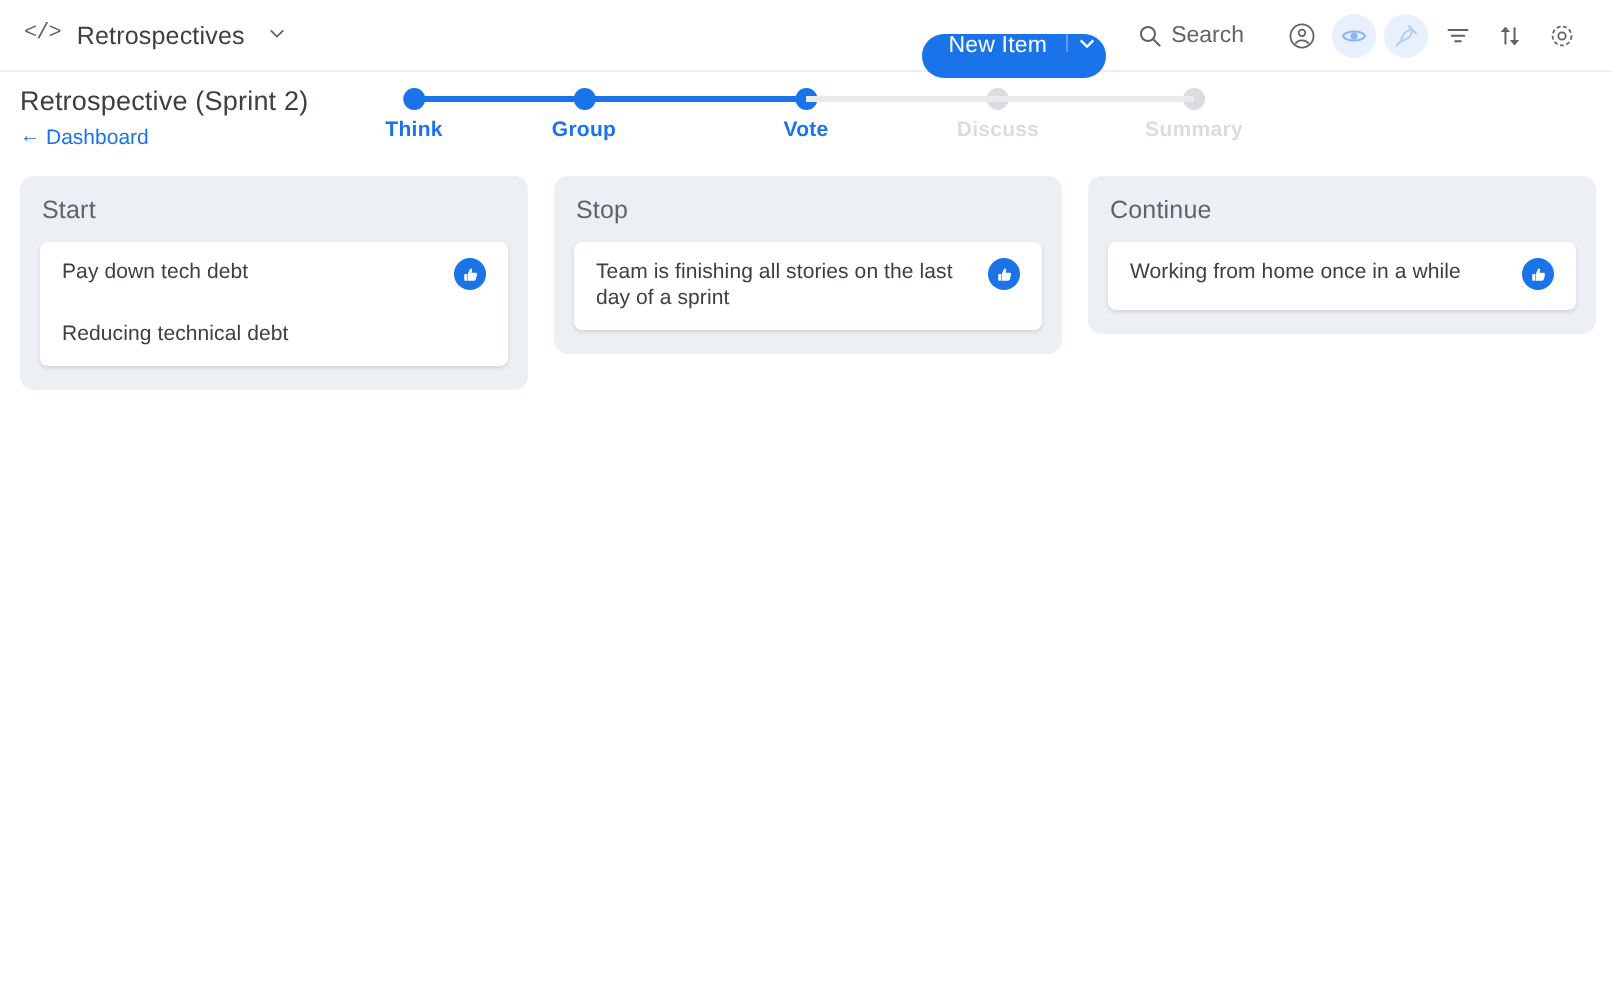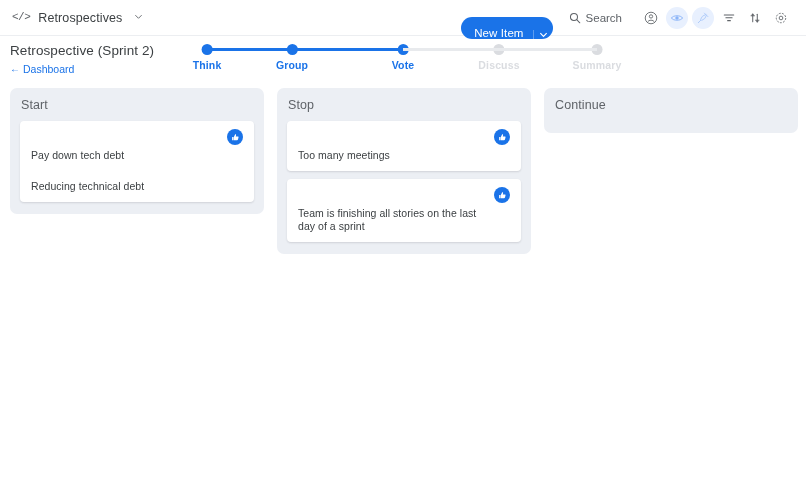--- a/index.html
+++ b/index.html
@@ -35,21 +35,21 @@
     width: 9px; height: 9px; margin-left: 4px; position: relative; top: -1px;
   }
   .chev-small svg { display:block; }
 
   .topbar-right {
     margin-left: auto;
     display: flex; align-items: center; gap: 0;
   }
 
   .new-item-btn {
-    display: flex; align-items: flex-end;
+    display: flex; align-items: flex-start;
     background: #1a73e8;
     color: #fff;
     border-radius: 13px;
     height: 22px;
     font-size: 11.5px;
     cursor: pointer;
     overflow: hidden;
     margin-right: 14px;
     margin-top: 20px;
   }
@@ -168,21 +168,20 @@
     gap: 8px;
     cursor: pointer;
   }
   .card:last-child { margin-bottom: 0; }
   .card-body { flex: 1 1 auto; min-width: 0; }
   .card-line {
     font-size: 10.5px;
     color: #3c4043;
     line-height: 1.25;
     letter-spacing: .05px;
-    margin-top: 19px;
   }
   .card-line + .card-line { margin-top: 18px; }
   .vote-btn {
     flex: 0 0 auto;
     width: 16px; height: 16px;
     border-radius: 50%;
     background: #1a73e8;
     display: flex; align-items: center; justify-content: center;
     cursor: pointer;
     position: relative; top: -1px;
@@ -329,37 +328,37 @@
             <path d="M5.1 7.1 L7.4 2.3 C8.6 2.0 9.3 2.9 9.0 4.0 L8.5 6.0 L12.2 6.0 C13.1 6.0 13.6 6.8 13.4 7.6 L12.4 11.6 C12.2 12.5 11.5 13.0 10.7 13.0 L5.1 13.0 Z" fill="#ffffff"></path>
             <rect x="2.0" y="7.0" width="2.6" height="6.0" rx="0.6" fill="#ffffff"></rect>
           </svg>
         </div>
       </div>
     </div>
     <div class="column">
       <div class="column-title">Stop</div>
       <div class="card">
         <div class="card-body">
-          <div class="card-line">Too many meetings</div>
+          <div class="card-line">Team is finishing all stories on the last day of a sprint</div>
         </div>
         <div class="vote-btn">
           <svg width="9" height="9" viewBox="0 0 16 16">
             <path d="M5.1 7.1 L7.4 2.3 C8.6 2.0 9.3 2.9 9.0 4.0 L8.5 6.0 L12.2 6.0 C13.1 6.0 13.6 6.8 13.4 7.6 L12.4 11.6 C12.2 12.5 11.5 13.0 10.7 13.0 L5.1 13.0 Z" fill="#ffffff"></path>
             <rect x="2.0" y="7.0" width="2.6" height="6.0" rx="0.6" fill="#ffffff"></rect>
           </svg>
         </div>
       </div>
+    </div>
+    <div class="column">
+      <div class="column-title">Continue</div>
       <div class="card">
         <div class="card-body">
-          <div class="card-line">Team is finishing all stories on the last day of a sprint</div>
+          <div class="card-line">Working from home once in a while</div>
         </div>
         <div class="vote-btn">
           <svg width="9" height="9" viewBox="0 0 16 16">
             <path d="M5.1 7.1 L7.4 2.3 C8.6 2.0 9.3 2.9 9.0 4.0 L8.5 6.0 L12.2 6.0 C13.1 6.0 13.6 6.8 13.4 7.6 L12.4 11.6 C12.2 12.5 11.5 13.0 10.7 13.0 L5.1 13.0 Z" fill="#ffffff"></path>
             <rect x="2.0" y="7.0" width="2.6" height="6.0" rx="0.6" fill="#ffffff"></rect>
           </svg>
         </div>
       </div>
     </div>
-    <div class="column">
-      <div class="column-title">Continue</div>
-    </div>
   </div>
 
 </body></html>

